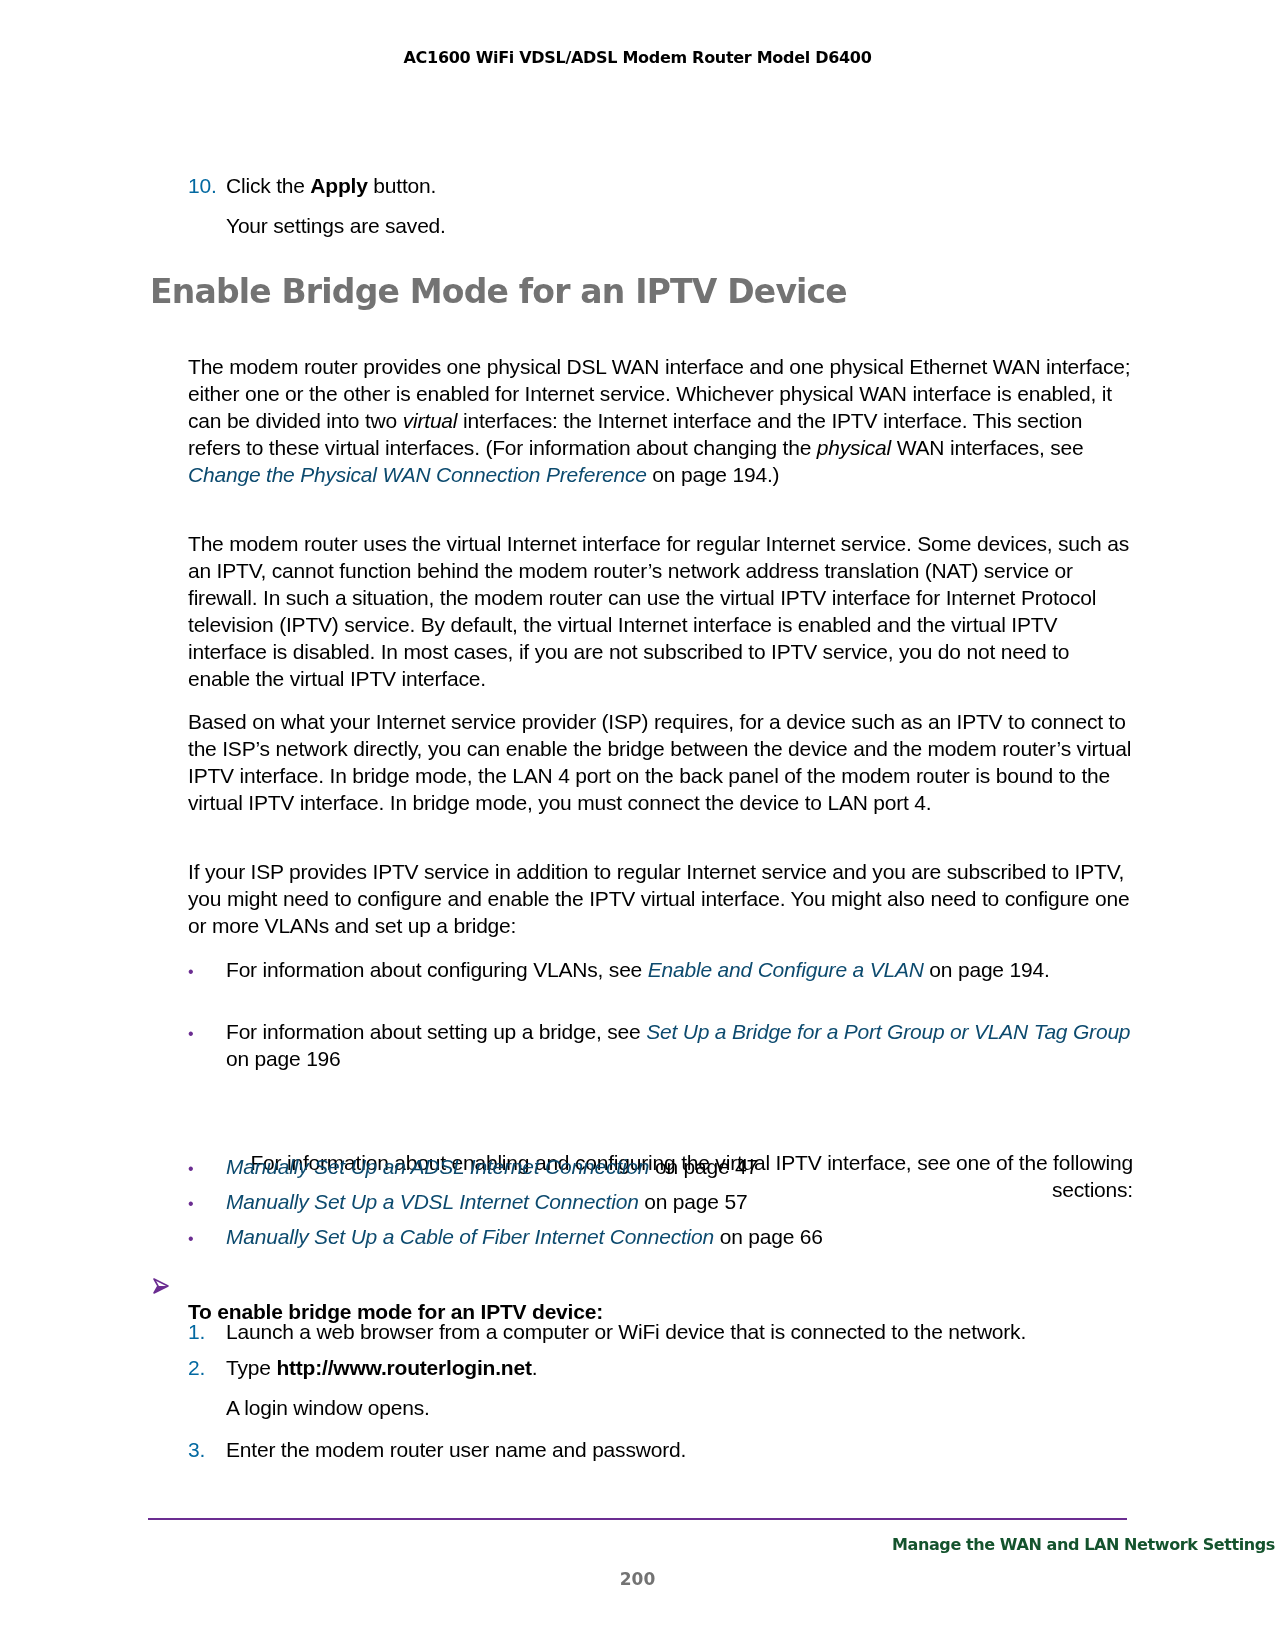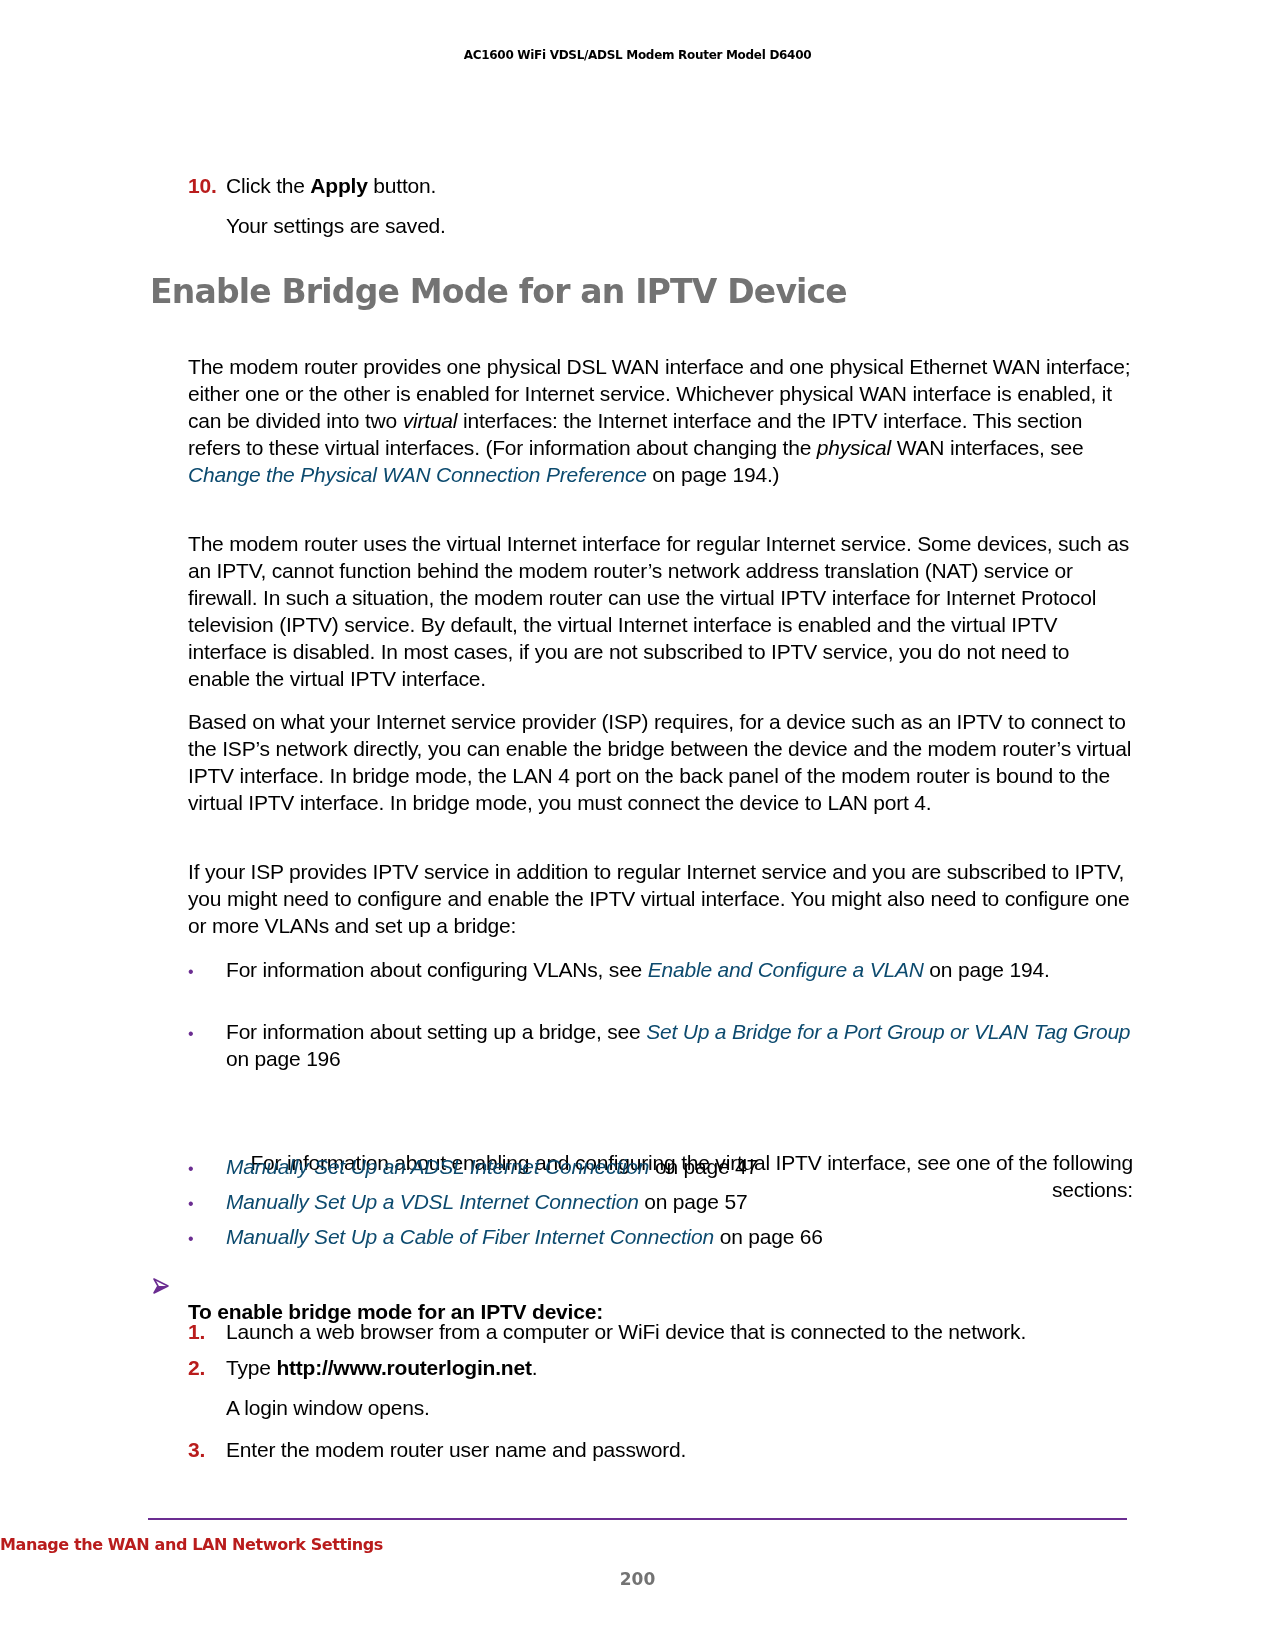--- a/index.html
+++ b/index.html
@@ -1,34 +1,34 @@
 <!DOCTYPE html>
 <html><head>
 <meta charset="utf-8">
 <style>
   html, body { margin: 0; padding: 0; background: #ffffff; }
   body { width: 1275px; height: 1650px; position: relative; overflow: hidden;
          font-family: "Liberation Sans", sans-serif; color: #000; }
   .abs { position: absolute; }
   .running-header { top: 48px; left: 0; width: 1275px; text-align: center;
-         font-family: "DejaVu Sans", sans-serif; font-weight: bold; font-size: 12px; letter-spacing: -0.3px; }
+         font-family: "DejaVu Sans", sans-serif; font-weight: bold; font-size: 16px; letter-spacing: -0.3px; }
   .body-text { font-size: 21px; line-height: 27px; letter-spacing: -0.2px; }
-  .num { color: #b91c1c; font-weight: bold; }
+  .num { color: #0369a1; font-weight: normal; }
   .link { color: #0c4a6e; font-style: italic; }
   h1 { margin: 0; font-family: "DejaVu Sans", sans-serif; font-weight: bold; color: #737373;
        font-size: 33px; letter-spacing: -0.8px; }
   .para { position: absolute; left: 188px; width: 945px; margin: 0; }
   .bullet { position: absolute; left: 188px; width: 945px; }
   .bullet .dot { position: absolute; left: 0; top: 0; color: #6b2d91; font-size: 16px; }
   .bullet .txt { position: absolute; left: 38px; width: 910px; }
   .step { position: absolute; left: 188px; width: 950px; }
   .step .n { position: absolute; left: 0; top: 0; }
   .step .t { position: absolute; left: 38px; width: 920px; }
   .footer-rule { top: 1518px; left: 148px; width: 979px; height: 2px; background: #6b2d91; }
-  .footer-title { top: 1535px; left: 0; width: 1275px; text-align: left; color: #b91c1c;
+  .footer-title { top: 1535px; left: 0; width: 1275px; text-align: right; color: #14532d;
        font-family: "DejaVu Sans", sans-serif; font-weight: bold; font-size: 16px; letter-spacing: -0.4px; }
   .footer-page { top: 1569px; left: 0; width: 1275px; text-align: center; color: #737373;
        font-family: "DejaVu Sans", sans-serif; font-weight: bold; font-size: 17px; }
   .arrow { top: 1277px; left: 152px; width: 18px; height: 18px; }
   .proc-title { top: 1300px; left: 188px; font-weight: bold; font-size: 21px; letter-spacing: -0.2px; }
   i.em { font-style: italic; margin-top: 40px; }
 </style>
 </head>
 <body>
 

